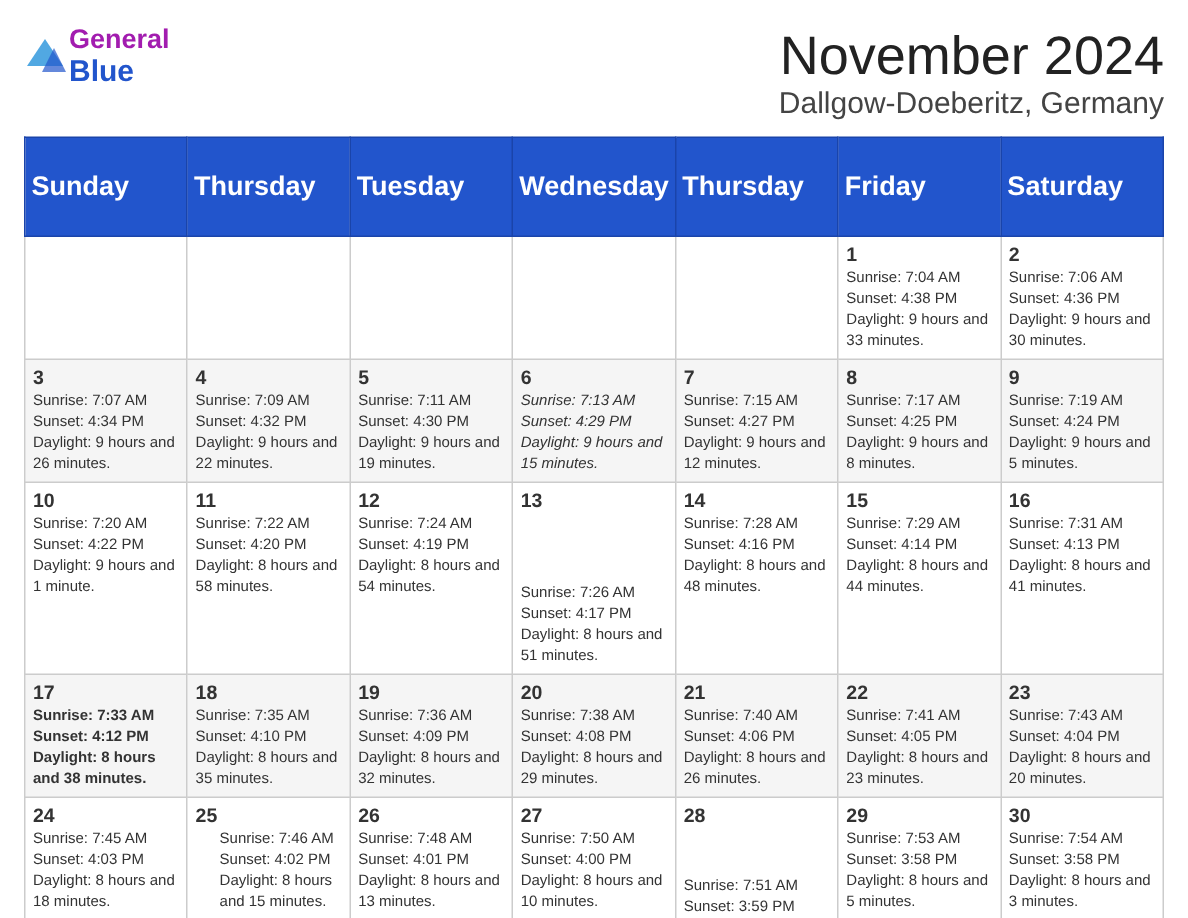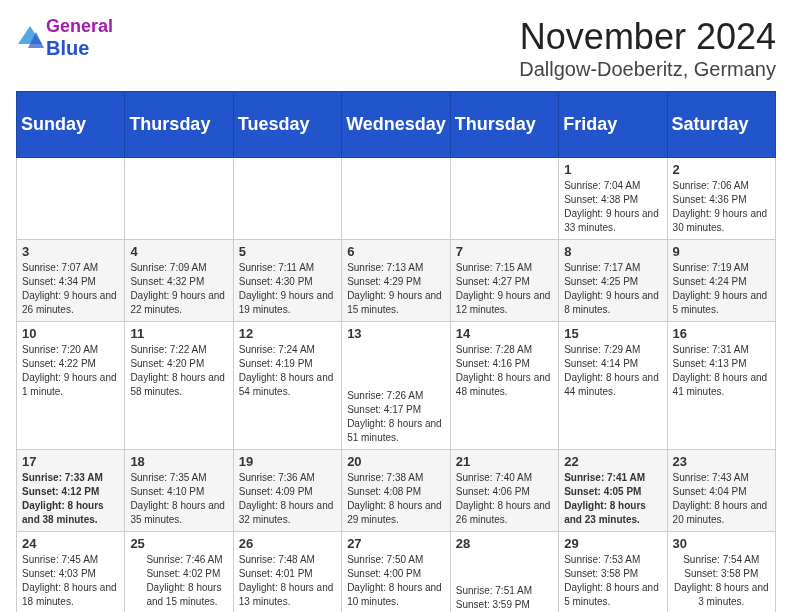--- a/index.html
+++ b/index.html
@@ -147,21 +147,21 @@
 Daylight: 9 hours and 22 minutes.</div>
         </td>
         <td>
           <span class="day-num">5</span>
           <div class="day-info" style="white-space: pre-line;">Sunrise: 7:11 AM
 Sunset: 4:30 PM
 Daylight: 9 hours and 19 minutes.</div>
         </td>
         <td>
           <span class="day-num">6</span>
-          <div class="day-info" style="white-space: pre-line;">Sunrise: 7:13 AM
+          <div class="day-info" style="white-space: pre-line; font-style: italic;">Sunrise: 7:13 AM
 Sunset: 4:29 PM
 Daylight: 9 hours and 15 minutes.</div>
         </td>
         <td>
           <span class="day-num">7</span>
           <div class="day-info" style="white-space: pre-line;">Sunrise: 7:15 AM
 Sunset: 4:27 PM
 Daylight: 9 hours and 12 minutes.</div>
         </td>
         <td>
@@ -247,21 +247,21 @@
 Daylight: 8 hours and 29 minutes.</div>
         </td>
         <td>
           <span class="day-num">21</span>
           <div class="day-info" style="white-space: pre-line;">Sunrise: 7:40 AM
 Sunset: 4:06 PM
 Daylight: 8 hours and 26 minutes.</div>
         </td>
         <td>
           <span class="day-num">22</span>
-          <div class="day-info" style="white-space: pre-line; font-weight: bold;">Sunrise: 7:41 AM
+          <div class="day-info" style="white-space: pre-line;">Sunrise: 7:41 AM
 Sunset: 4:05 PM
 Daylight: 8 hours and 23 minutes.</div>
         </td>
         <td>
           <span class="day-num">23</span>
           <div class="day-info" style="white-space: pre-line;">Sunrise: 7:43 AM
 Sunset: 4:04 PM
 Daylight: 8 hours and 20 minutes.</div>
         </td>
       </tr>
@@ -297,19 +297,19 @@
 Daylight: 8 hours and 8 minutes.</div>
         </td>
         <td>
           <span class="day-num">29</span>
           <div class="day-info" style="white-space: pre-line;">Sunrise: 7:53 AM
 Sunset: 3:58 PM
 Daylight: 8 hours and 5 minutes.</div>
         </td>
         <td>
           <span class="day-num">30</span>
-          <div class="day-info" style="white-space: pre-line; text-align: center;">Sunrise: 7:54 AM
+          <div class="day-info" style="white-space: pre-line;">Sunrise: 7:54 AM
 Sunset: 3:58 PM
 Daylight: 8 hours and 3 minutes.</div>
         </td>
       </tr>
     </tbody>
 </table>
 
 </body></html>

